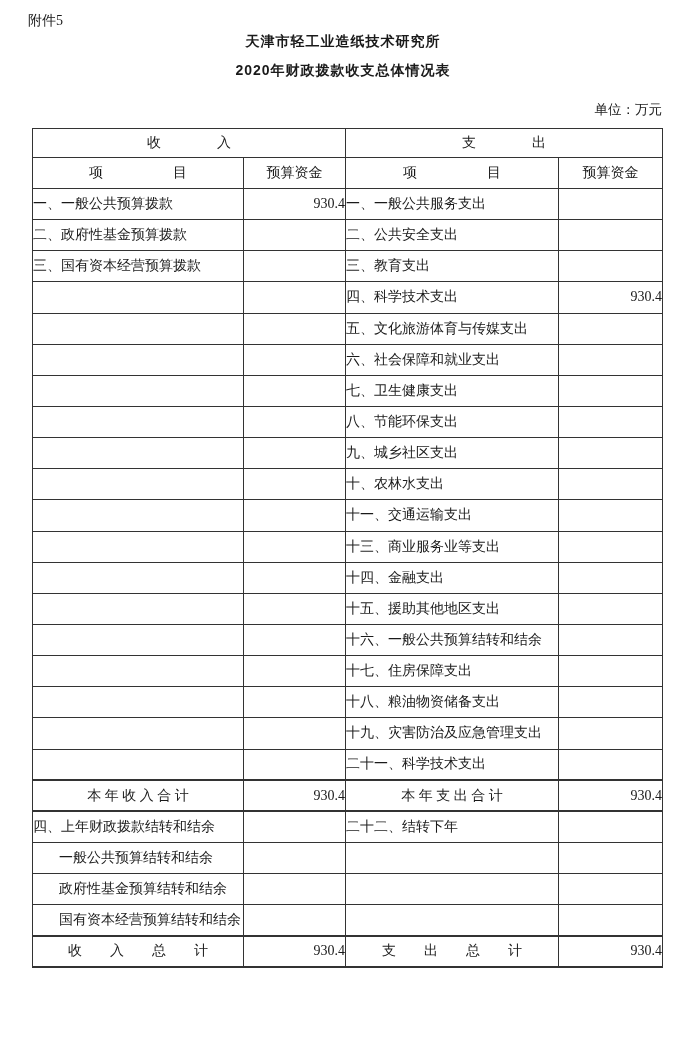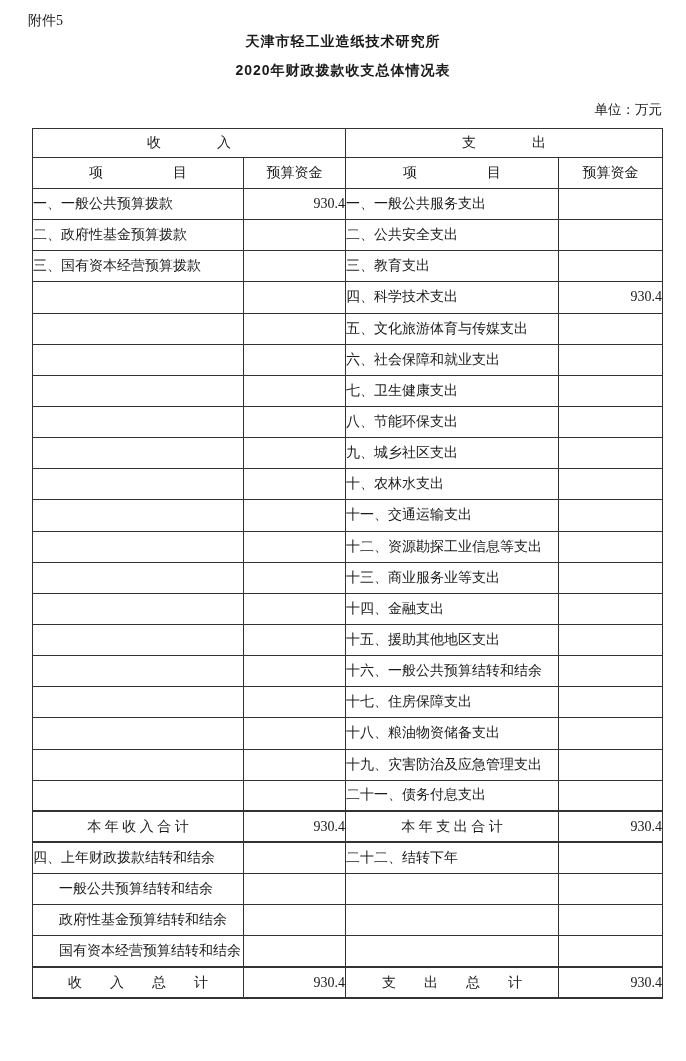--- a/index.html
+++ b/index.html
@@ -181,26 +181,20 @@
       </tr>
       <tr>
         <td class="item"></td>
         <td class="value"></td>
         <td class="item">十一、交通运输支出</td>
         <td class="value"></td>
       </tr>
       <tr>
         <td class="item"></td>
         <td class="value"></td>
-        <td class="item">十二、资源勘探工业信息等支出</td>
-        <td class="value"></td>
-      </tr>
-      <tr>
-        <td class="item"></td>
-        <td class="value"></td>
         <td class="item">十三、商业服务业等支出</td>
         <td class="value"></td>
       </tr>
       <tr>
         <td class="item"></td>
         <td class="value"></td>
         <td class="item">十四、金融支出</td>
         <td class="value"></td>
       </tr>
       <tr>
@@ -229,21 +223,21 @@
       </tr>
       <tr>
         <td class="item"></td>
         <td class="value"></td>
         <td class="item">十九、灾害防治及应急管理支出</td>
         <td class="value"></td>
       </tr>
       <tr>
         <td class="item"></td>
         <td class="value"></td>
-        <td class="item">二十一、债务付息支出</td>
+        <td class="item">二十一、科学技术支出</td>
         <td class="value"></td>
       </tr>
       <tr class="subtotal">
         <td class="label-center">本 年 收 入 合 计</td>
         <td class="value">930.4</td>
         <td class="label-center">本 年 支 出 合 计</td>
         <td class="value">930.4</td>
       </tr>
       <tr>
         <td class="item">四、上年财政拨款结转和结余</td>

